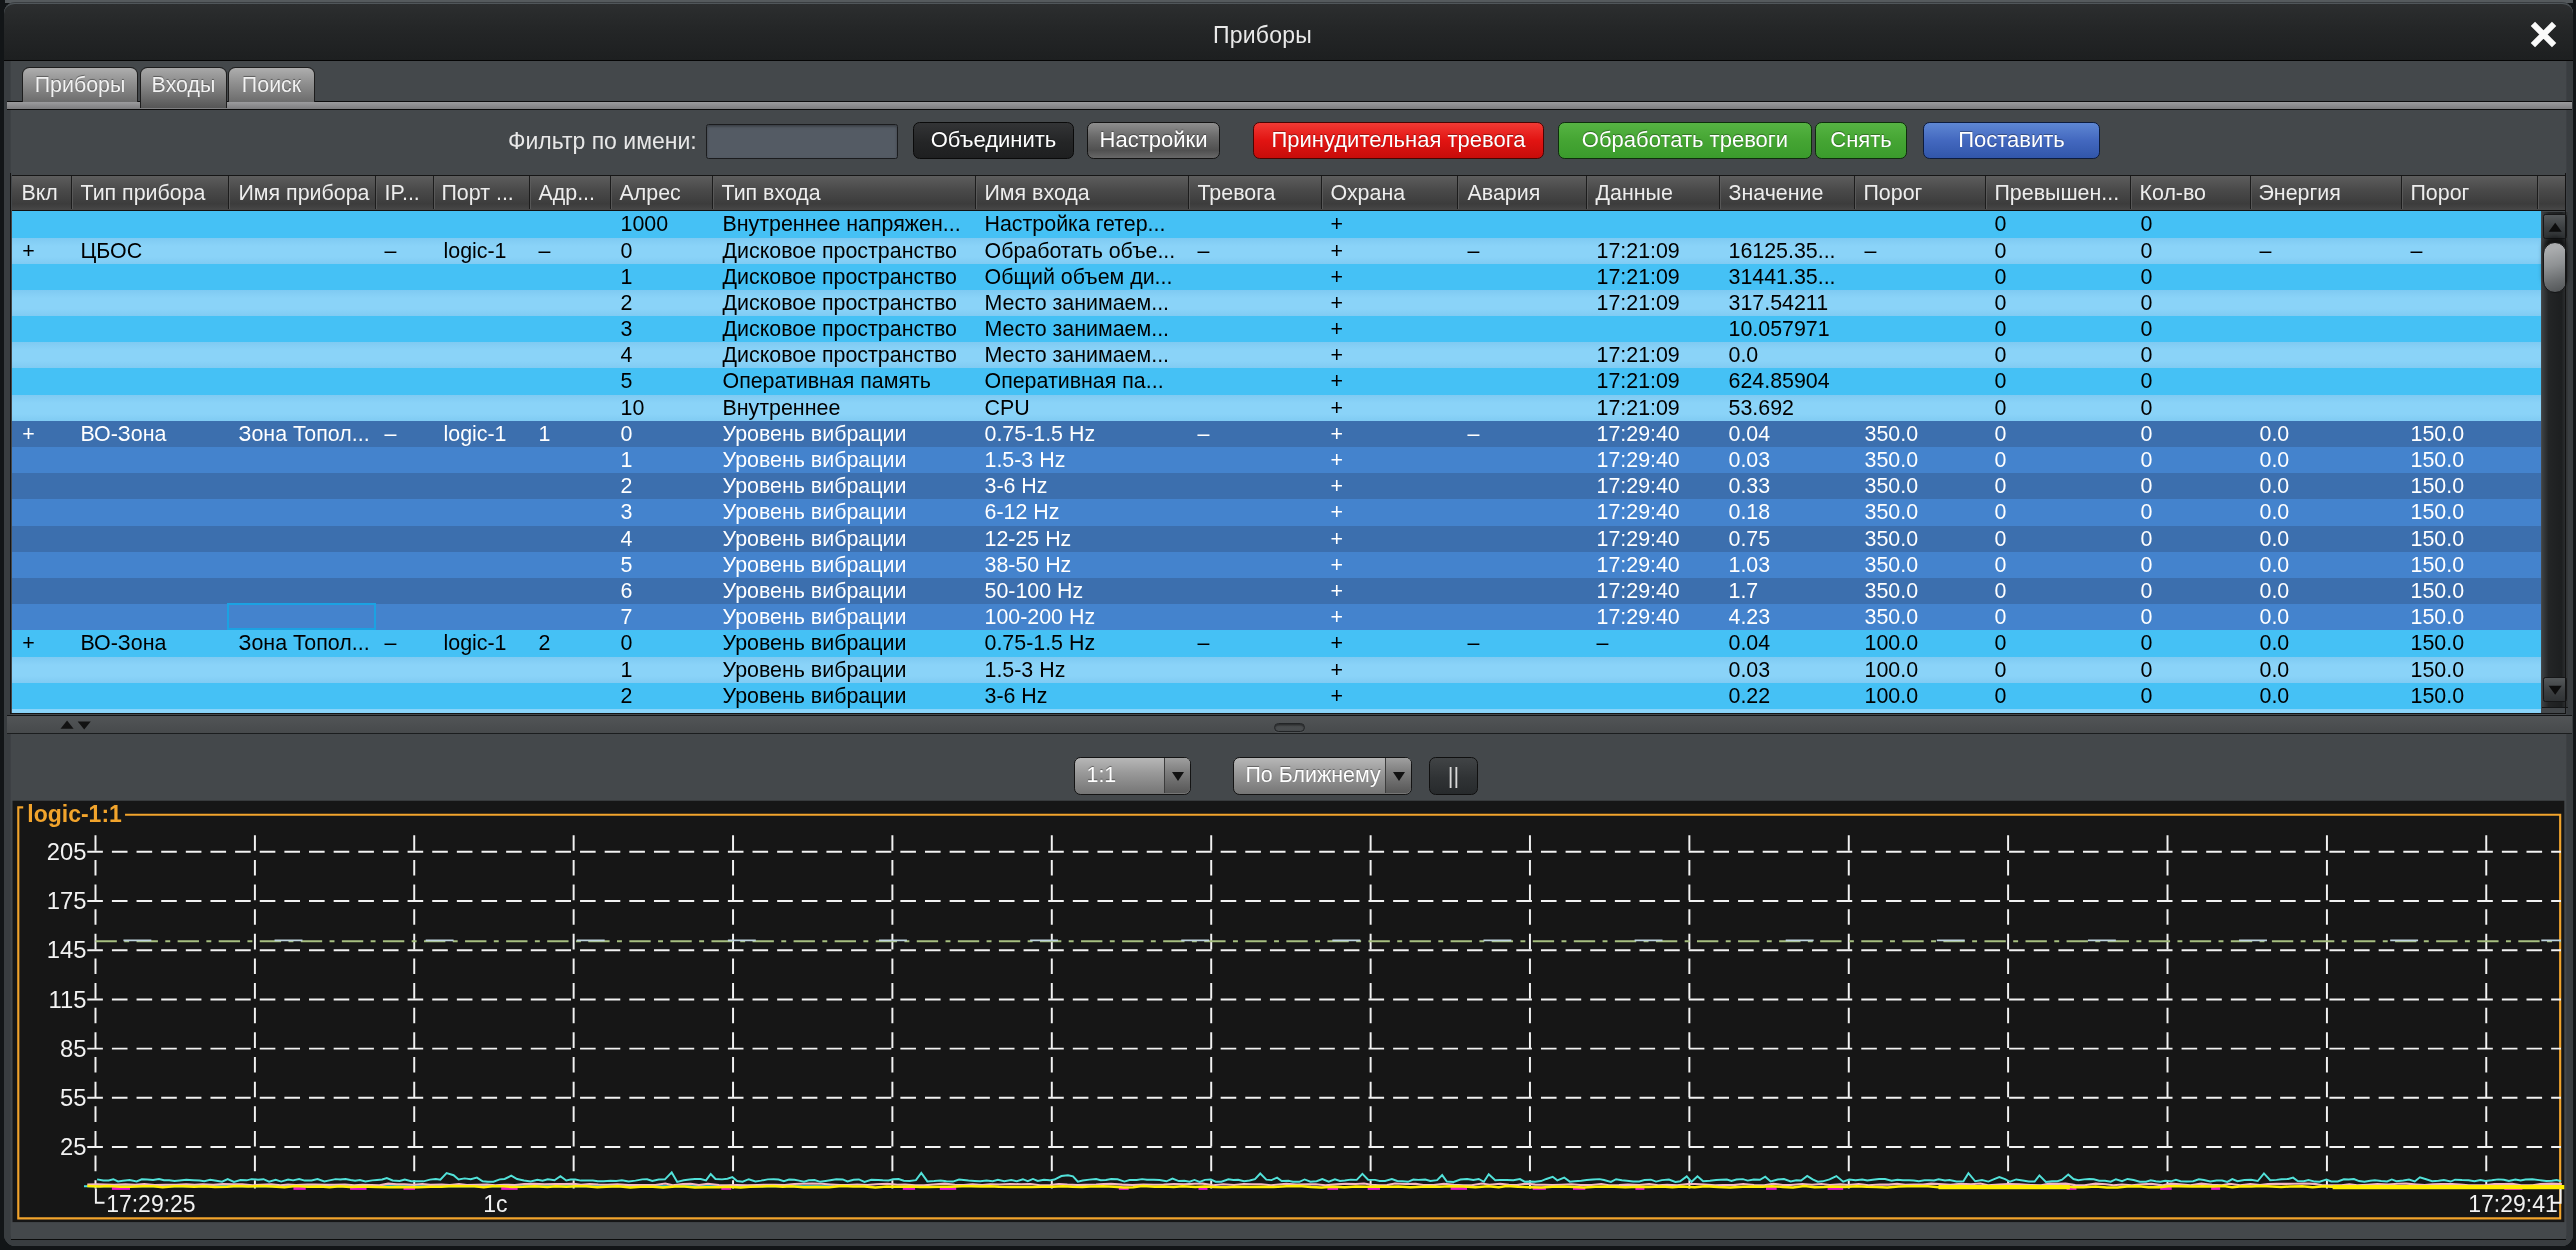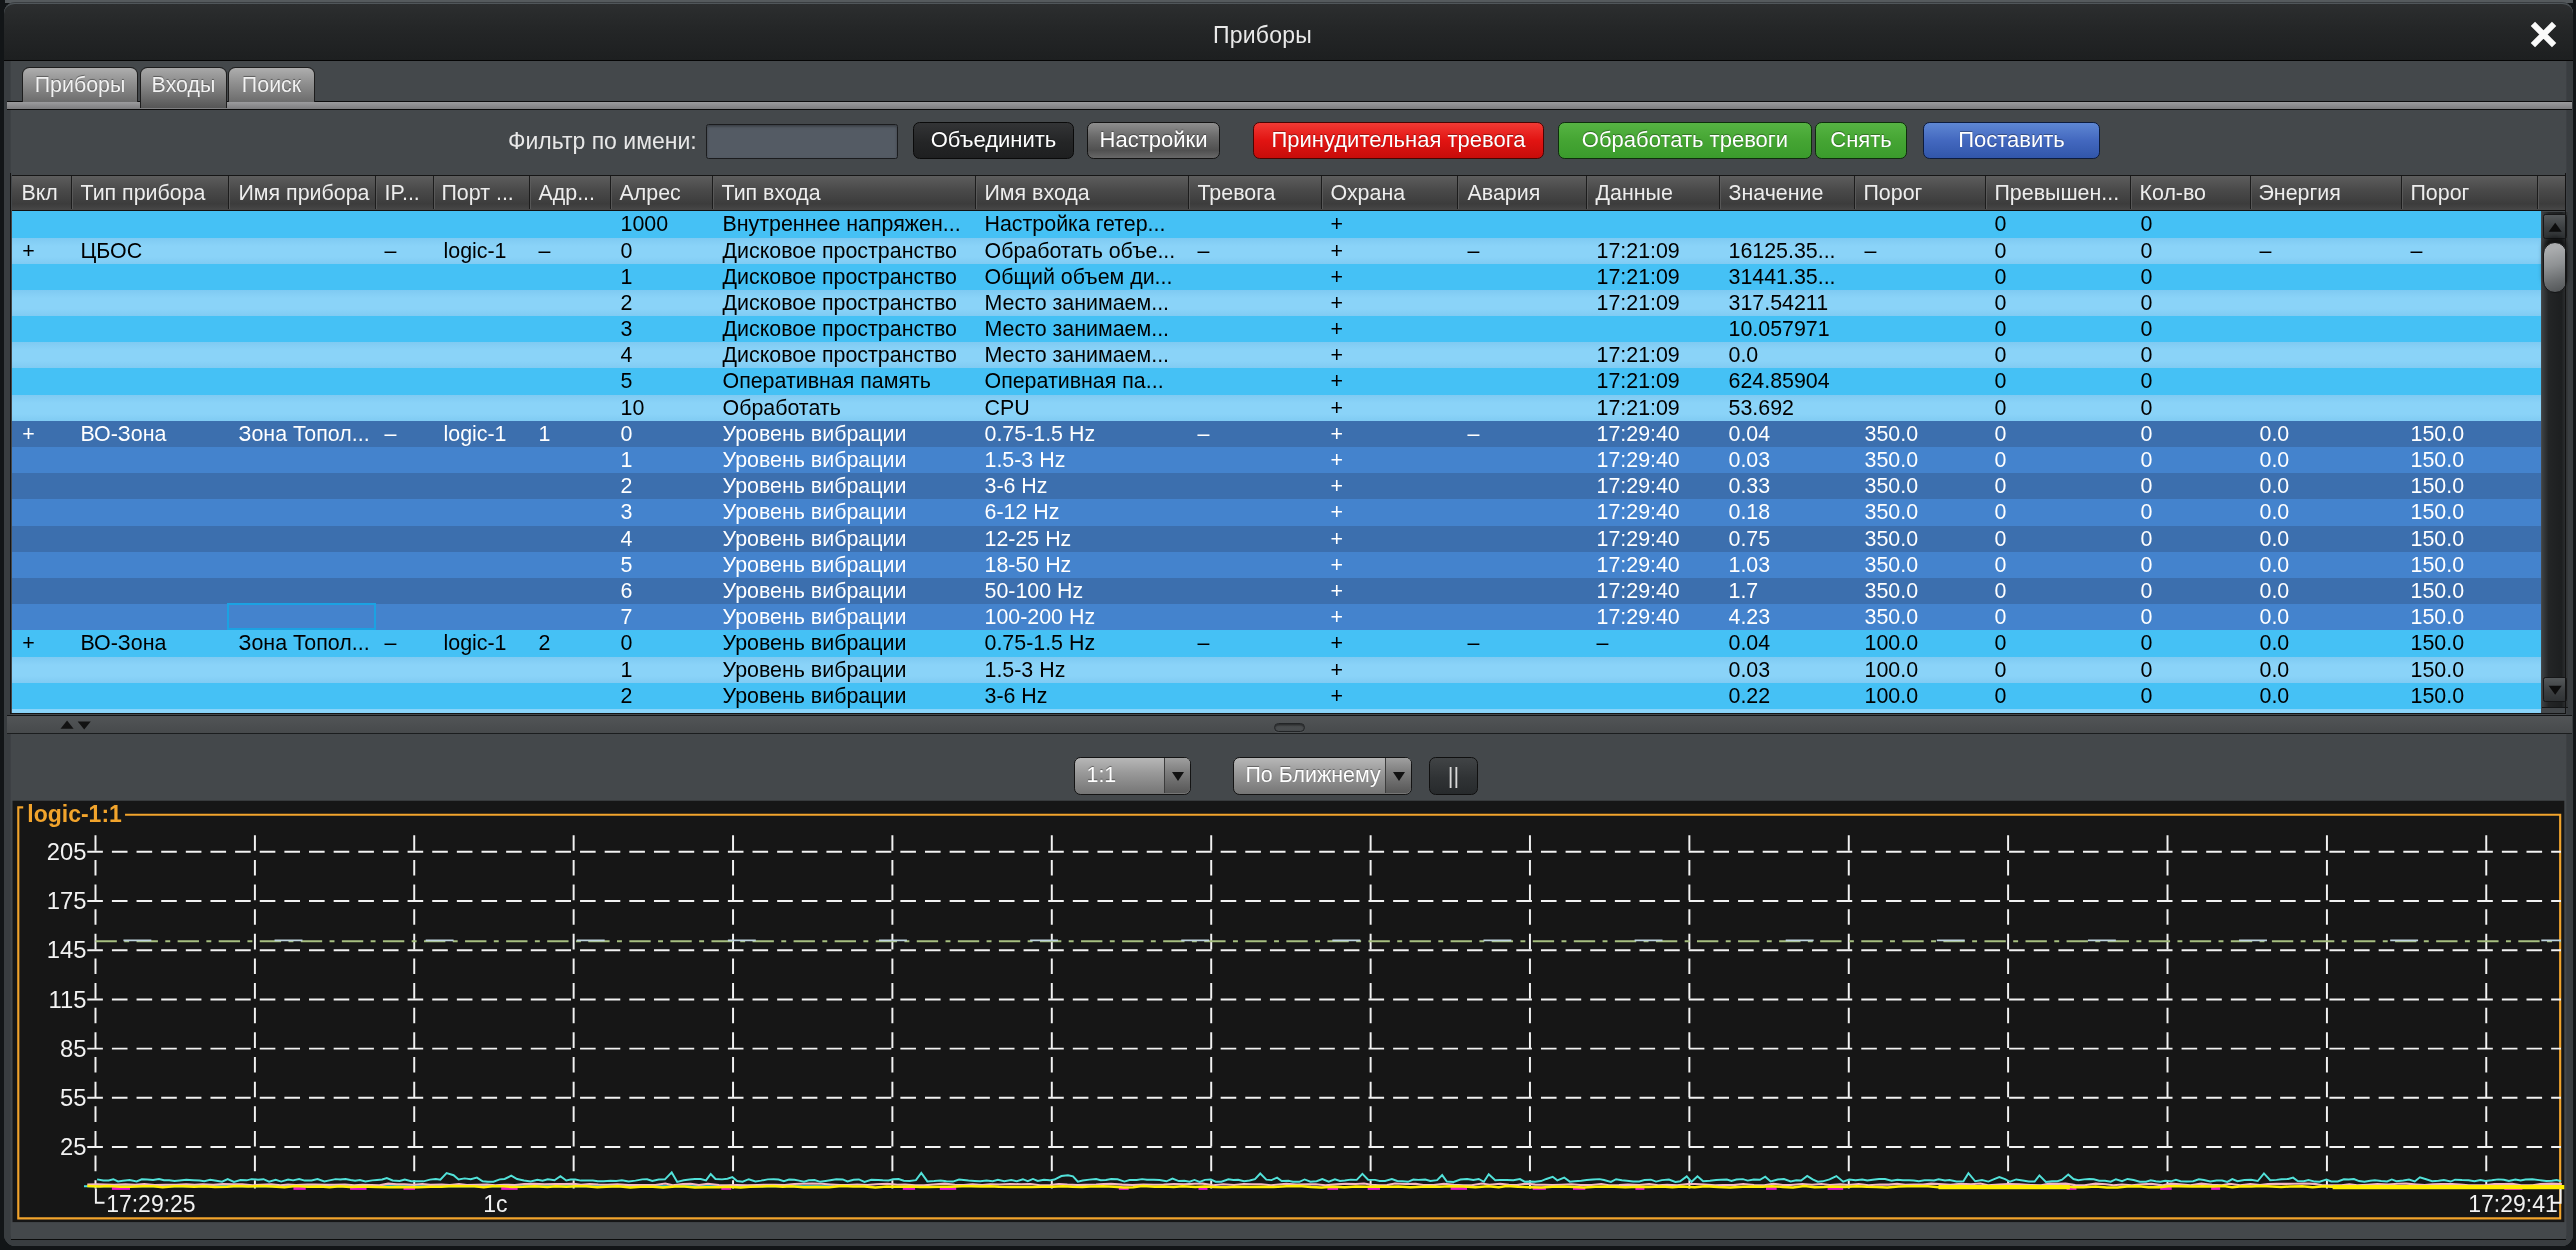--- a/index.html
+++ b/index.html
@@ -202,21 +202,21 @@
         <i style="left:711px">Оперативная память</i>
         <i style="left:973px">Оперативная па...</i>
         <i style="left:1319px">+</i>
         <i style="left:1585px">17:21:09</i>
         <i style="left:1717px">624.85904</i>
         <i style="left:1983px">0</i>
         <i style="left:2129px">0</i>
       </div>
 <div class="tr" style="top:184px;height:27px;color:#000;background:linear-gradient(180deg,#7fcaf2 0,#8ad3f8 30%,#8ad3f8 70%,#7fcaf2 100%)">
         <i style="left:609px">10</i>
-        <i style="left:711px">Обработать</i>
+        <i style="left:711px">Внутреннее</i>
         <i style="left:973px">CPU</i>
         <i style="left:1319px">+</i>
         <i style="left:1585px">17:21:09</i>
         <i style="left:1717px">53.692</i>
         <i style="left:1983px">0</i>
         <i style="left:2129px">0</i>
       </div>
 <div class="tr" style="top:210px;height:27px;background:#3c6fae;color:#fff">
         <i style="left:10.7px">+</i>
         <i style="left:69px">ВО-Зона</i>
@@ -286,21 +286,21 @@
         <i style="left:1717px">0.75</i>
         <i style="left:1853px">350.0</i>
         <i style="left:1983px">0</i>
         <i style="left:2129px">0</i>
         <i style="left:2248px">0.0</i>
         <i style="left:2399px">150.0</i>
       </div>
 <div class="tr" style="top:341px;height:27px;background:#4483cd;color:#fff">
         <i style="left:609px">5</i>
         <i style="left:711px">Уровень вибрации</i>
-        <i style="left:973px">18-50 Hz</i>
+        <i style="left:973px">38-50 Hz</i>
         <i style="left:1319px">+</i>
         <i style="left:1585px">17:29:40</i>
         <i style="left:1717px">1.03</i>
         <i style="left:1853px">350.0</i>
         <i style="left:1983px">0</i>
         <i style="left:2129px">0</i>
         <i style="left:2248px">0.0</i>
         <i style="left:2399px">150.0</i>
       </div>
 <div class="tr" style="top:367px;height:27px;background:#3c6fae;color:#fff">

